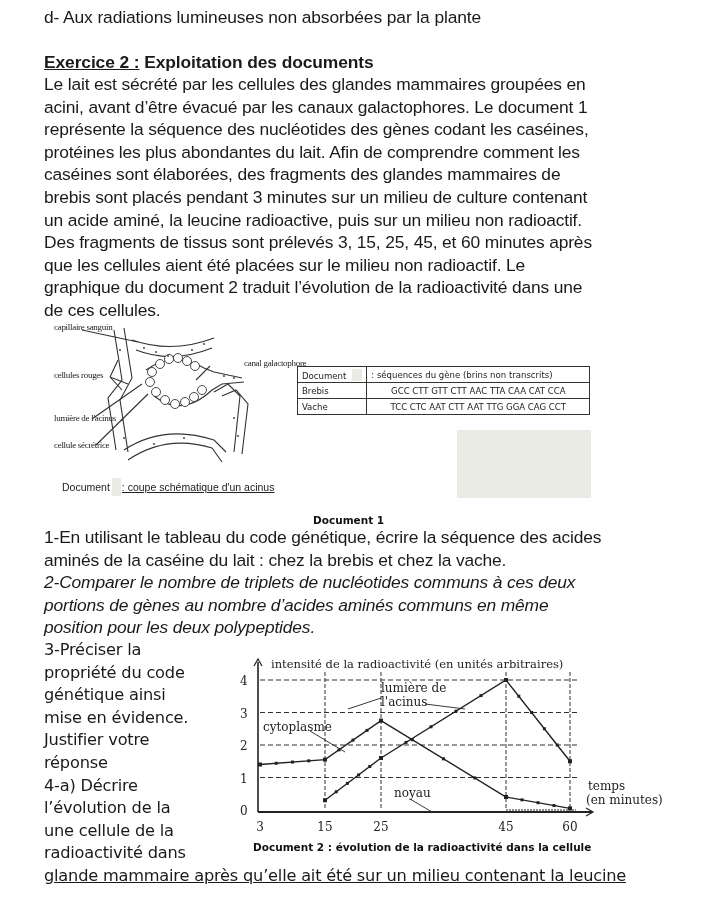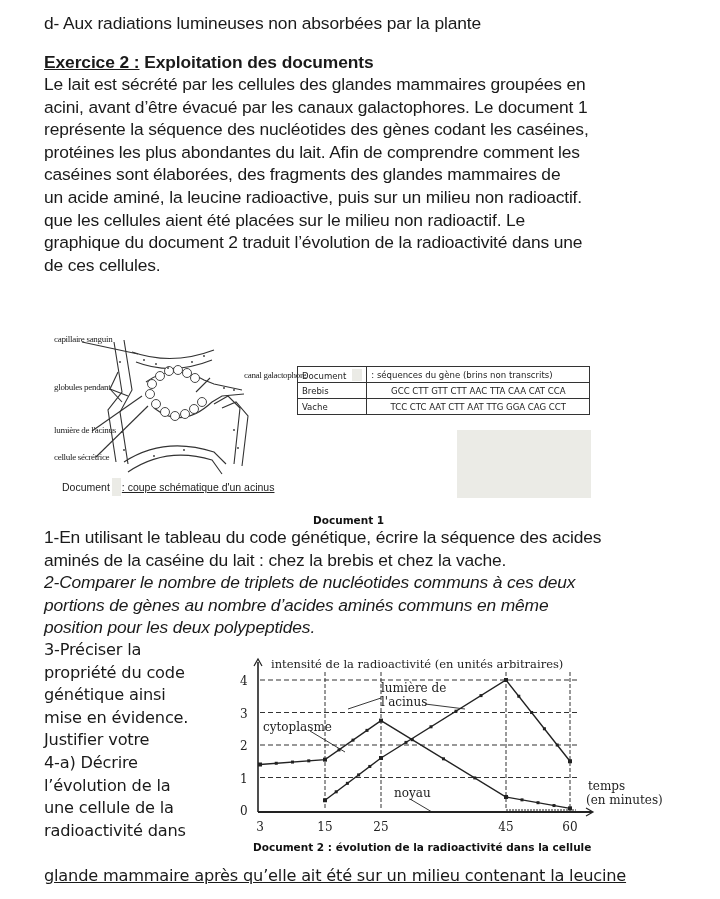--- a/index.html
+++ b/index.html
@@ -16,39 +16,41 @@
   .seq-table .c1 { width: 56px; }
   .seq-table .c2 { width: 214px; }
   .gray-box { position: absolute; background: #ebebe6; }
   .diagram-label { position: absolute; font-family: "Liberation Serif", serif; font-size: 9px; color: #222; white-space: nowrap; letter-spacing: -0.3px; }
   .chart-text { font-family: "DejaVu Serif", serif; fill: #222; }
   .qcol span { display: block; white-space: nowrap; }
 </style>
 </head>
 <body>
 
-<div class="txt" style="top:6px;margin-top:6px;">d- Aux radiations lumineuses non absorbées par la plante</div>
+<div class="txt" style="top:6px;">d- Aux radiations lumineuses non absorbées par la plante</div>
 
 <div class="txt" style="top:51px; font-weight:bold;">
   <span class="title-u">Exercice 2 :</span><span> Exploitation des documents</span>
 </div>
 
 <div class="para" style="top:73px;" id="intro">
     <span>Le lait est sécrété par les cellules des glandes mammaires groupées en</span>
     <span>acini, avant d’être évacué par les canaux galactophores. Le document 1</span>
     <span>représente la séquence des nucléotides des gènes codant les caséines,</span>
     <span>protéines les plus abondantes du lait. Afin de comprendre comment les</span>
     <span>caséines sont élaborées, des fragments des glandes mammaires de</span>
+    <span>brebis sont placés pendant 3 minutes sur un milieu de culture contenant</span>
     <span>un acide aminé, la leucine radioactive, puis sur un milieu non radioactif.</span>
+    <span>Des fragments de tissus sont prélevés 3, 15, 25, 45, et 60 minutes après</span>
     <span>que les cellules aient été placées sur le milieu non radioactif. Le</span>
     <span>graphique du document 2 traduit l’évolution de la radioactivité dans une</span>
     <span>de ces cellules.</span>
   </div>
 
-<div style="position:absolute; left:44px; top:332px; width:250px; height:150px;">
+<div style="position:absolute; left:44px; top:320px; width:250px; height:150px;">
   <svg width="250" height="150" viewBox="0 0 250 150">
     <g fill="none" stroke="#333" stroke-width="1.1">
 
       <path d="M88 20 Q128 34 170 18"></path>
       <path d="M92 30 Q128 44 168 28"></path>
 
       <path d="M102 50 Q130 30 160 48 L170 52 L198 58"></path>
       <path d="M110 76 Q138 98 168 70 L178 64 L200 62"></path>
 
       <path d="M70 10 L78 60 L64 78 L72 130"></path>
@@ -94,21 +96,21 @@
         <circle cx="80" cy="118" r="0.9"></circle>
         <circle cx="110" cy="124" r="0.9"></circle>
       <circle cx="140" cy="118" r="0.9"></circle>
         <circle cx="190" cy="98" r="0.9"></circle>
         <circle cx="194" cy="116" r="0.9"></circle>
       <circle cx="180" cy="56" r="0.9"></circle>
         <circle cx="190" cy="58" r="0.9"></circle>
     </g>
   </svg>
   <span class="diagram-label" style="left:10px; top:2px;">capillaire sanguin</span>
-  <span class="diagram-label" style="left:10px; top:50px;">globules pendant</span>
+  <span class="diagram-label" style="left:10px; top:50px;">cellules rouges</span>
   <span class="diagram-label" style="left:168px; top:38px;margin-left:32px;">canal galactophore</span>
   <span class="diagram-label" style="left:10px; top:93px;">lumière de l'acinus</span>
   <span class="diagram-label" style="left:10px; top:120px;">cellule sécrétrice</span>
 </div>
 <div style="position:absolute; left:62px; top:478px; font-size:10.5px; font-family:'Liberation Sans', sans-serif; color:#222; white-space:nowrap;">
   <span>Document</span><span class="gray-box" style="position:relative; display:inline-block; width:9px; height:18px; vertical-align:-5px; margin:0 1px 0 2px;"></span><span style="text-decoration:underline;">: coupe schématique d'un acinus</span>
 </div>
 
 <table class="seq-table">
   <tbody>
@@ -139,20 +141,21 @@
     <span>portions de gènes au nombre d’acides aminés communs en même</span>
     <span>position pour les deux polypeptides.</span>
   </div>
 
 <div class="para qcol" style="top:639px; width:190px; font-family:'DejaVu Sans', sans-serif; font-size:16.2px; line-height:22.6px; letter-spacing:-0.2px;" id="qleft">
     <span>3-Préciser la</span>
     <span>propriété du code</span>
     <span>génétique ainsi</span>
     <span>mise en évidence.</span>
     <span>Justifier votre</span>
+    <span>réponse</span>
     <span>4-a) Décrire</span>
     <span>l’évolution de la</span>
     <span>une cellule de la</span>
     <span>radioactivité dans</span>
   </div>
 <div class="txt" style="top:865px; font-family:'DejaVu Sans', sans-serif; font-size:16.2px; letter-spacing:-0.2px;text-decoration:underline;">glande mammaire après qu’elle ait été sur un milieu contenant la leucine</div>
 
 <svg id="chart" style="position:absolute; left:0; top:0;" width="720" height="899">
   <g id="grid">
       <line x1="260" x2="578" y1="777.5" y2="777.5" stroke="#333" stroke-width="1.1" stroke-dasharray="5,3"></line>

